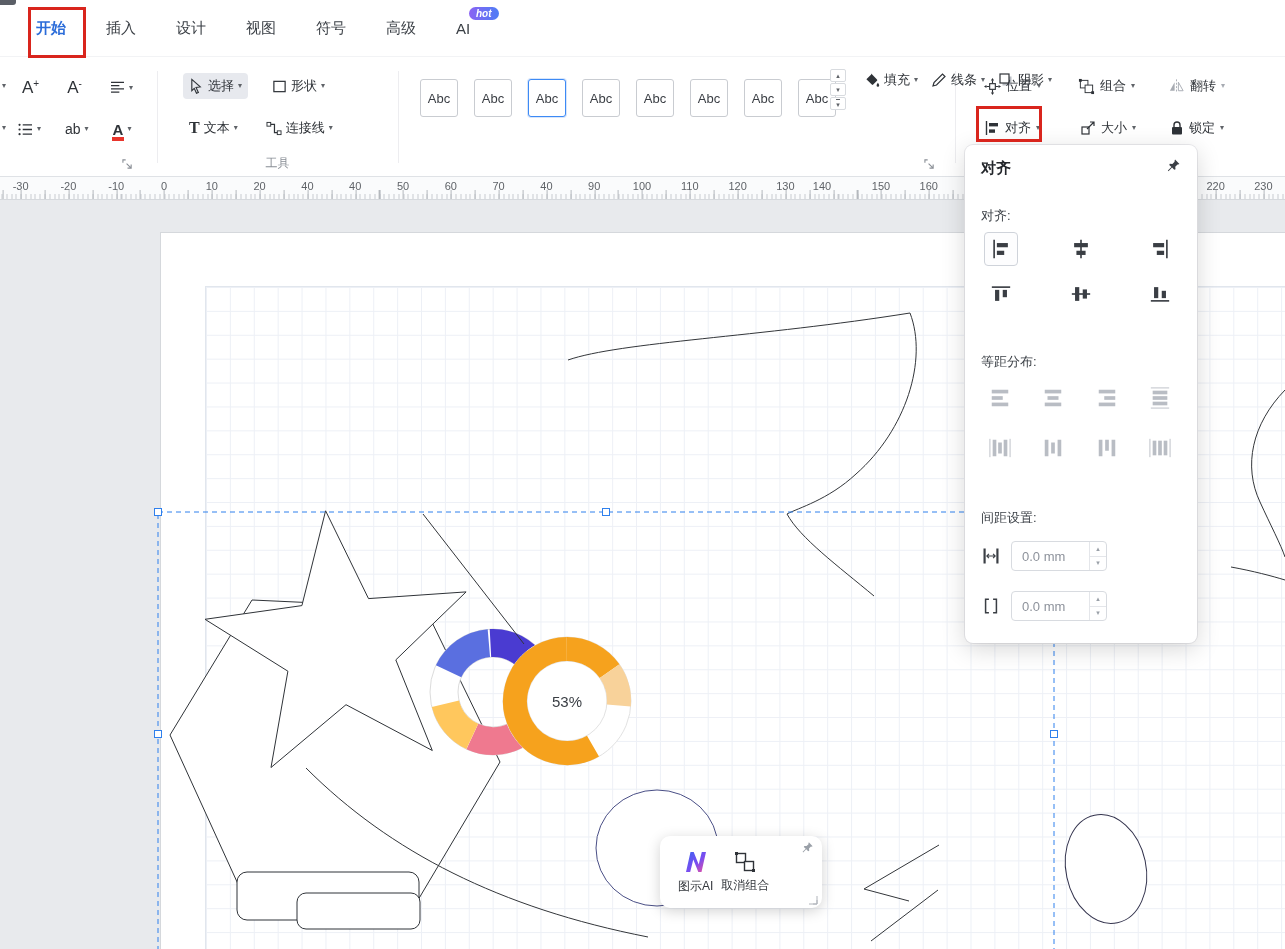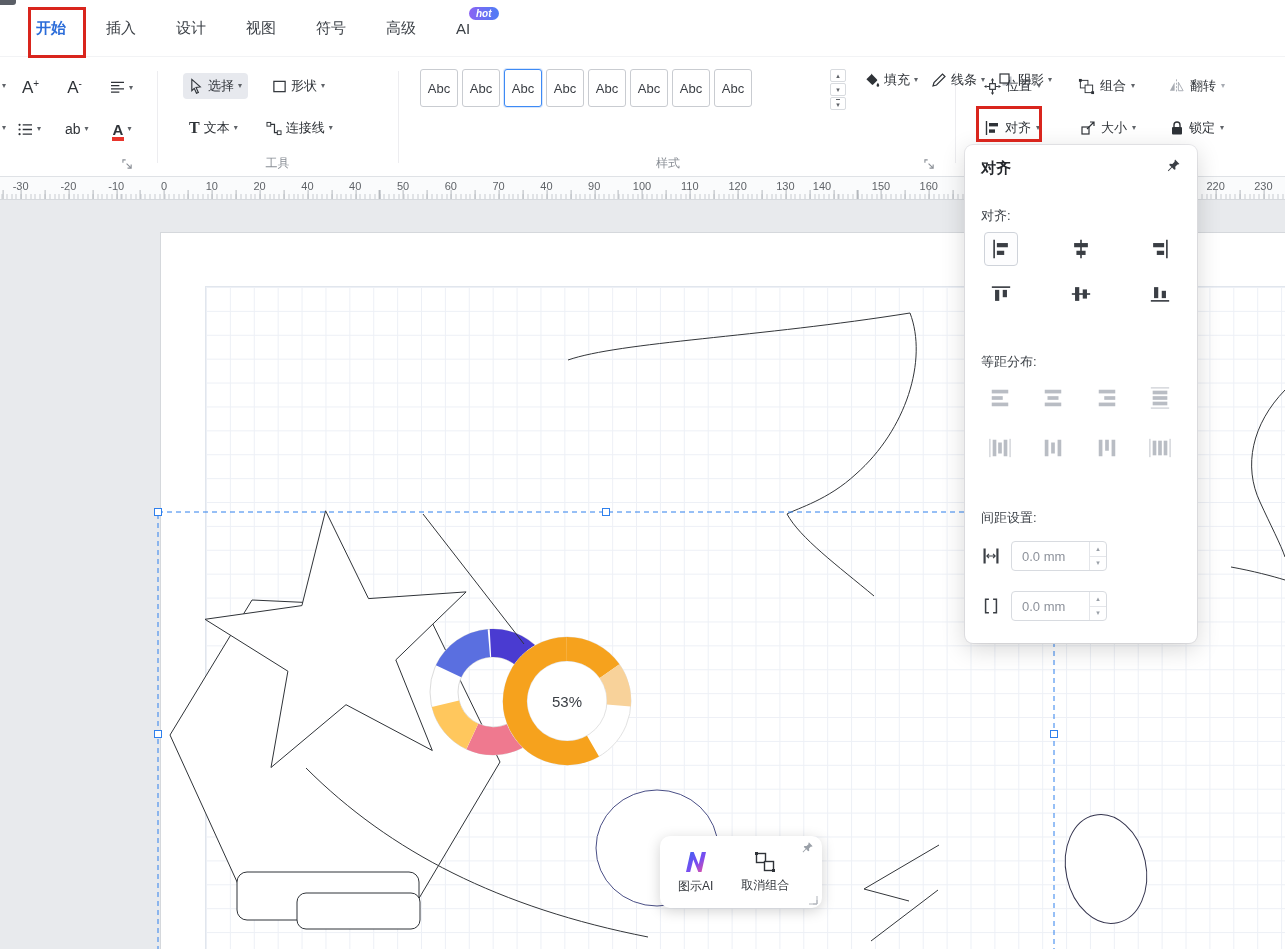--- a/index.html
+++ b/index.html
@@ -72,21 +72,21 @@
   .dbtn{width:32px;height:32px;display:flex;align-items:center;justify-content:center;color:#b9bdc4;cursor:pointer;}
   .space-row{position:absolute;left:16px;display:flex;align-items:center;gap:10px;}
   .sp-icon{color:#3a3e44;display:flex;}
   .space-input{width:96px;height:30px;border:1px solid #d8dbe0;border-radius:4px;display:flex;align-items:stretch;background:#fff;overflow:hidden;}
   .space-val{flex:1;display:flex;align-items:center;padding-left:10px;font-size:13px;color:#8d929b;}
   .stepper{width:17px;border-left:1px solid #e4e6ea;display:flex;flex-direction:column;}
   .step{flex:1;display:flex;align-items:center;justify-content:center;font-size:7px;color:#9aa0a8;cursor:pointer;}
   .step.up{border-bottom:1px solid #e4e6ea;}
 
   
-  .ctx-toolbar{position:absolute;left:660px;top:836px;width:162px;height:72px;background:#fff;border-radius:10px;box-shadow:0 3px 14px rgba(0,0,0,.18);z-index:4;display:flex;align-items:center;padding-left:18px;gap:28px;}
+  .ctx-toolbar{position:absolute;left:660px;top:836px;width:162px;height:72px;background:#fff;border-radius:10px;box-shadow:0 3px 14px rgba(0,0,0,.18);z-index:4;display:flex;align-items:center;padding-left:18px;gap:8px;}
   .ctx-item{display:flex;flex-direction:column;align-items:center;gap:3px;font-size:12px;color:#33373c;cursor:pointer;}
   .ctx-pin{position:absolute;top:5px;right:8px;cursor:pointer;}
   .ctx-resize{position:absolute;bottom:3px;right:4px;}
 </style>
 </head>
 <body>
 
 <div class="topleft-frag"></div>
 
 <div class="menubar">
@@ -187,21 +187,21 @@
             <rect x="11.5" y="10.5" width="4" height="4" fill="#fff" stroke="#2f3338"></rect>
           </svg>
         <span>连接线</span>
         <span class="caret">▾</span>
       </span>
     </div>
     <div class="sec-label">工具</div>
   </div>
 
   <div class="sec" style="left:408px;width:520px">
-    <div class="rrow" style="top:12px;left:12px;gap:4px">
+    <div class="rrow" style="top:22px;left:12px;gap:16px">
         <div class="style-box">Abc</div>
         <div class="style-box">Abc</div>
         <div class="style-box selected">Abc</div>
         <div class="style-box">Abc</div>
         <div class="style-box">Abc</div>
         <div class="style-box">Abc</div>
         <div class="style-box">Abc</div>
         <div class="style-box">Abc</div>
       </div>
     <div class="gal-col" style="left:422px;top:12px">
@@ -229,21 +229,20 @@
       </span>
       <span class="rbtn">
         <svg width="16" height="16" viewBox="0 0 16 16">
             <rect x="4.5" y="4.5" width="9" height="9" fill="#b9bdc4"></rect>
             <rect x="2" y="2" width="9" height="9" fill="#fff" stroke="#2f3338" stroke-width="1.2"></rect>
           </svg>
         <span>阴影</span>
         <span class="caret">▾</span>
       </span>
     </div>
-    <div class="sec-label">样式</div>
     <span class="launcher" style="left:516px">
       <svg width="11" height="11" viewBox="0 0 12 12">
           <path d="M1 4V1h3M5 5l5 5M10 6v4H6" stroke="#8a8f96" fill="none" stroke-width="1.2"></path>
         </svg>
     </span>
   </div>
 
   <div class="sec" style="left:962px;width:323px">
     <span class="arr-btn" style="left:22px;top:20px">
       <svg width="17" height="17" viewBox="0 0 18 18">

